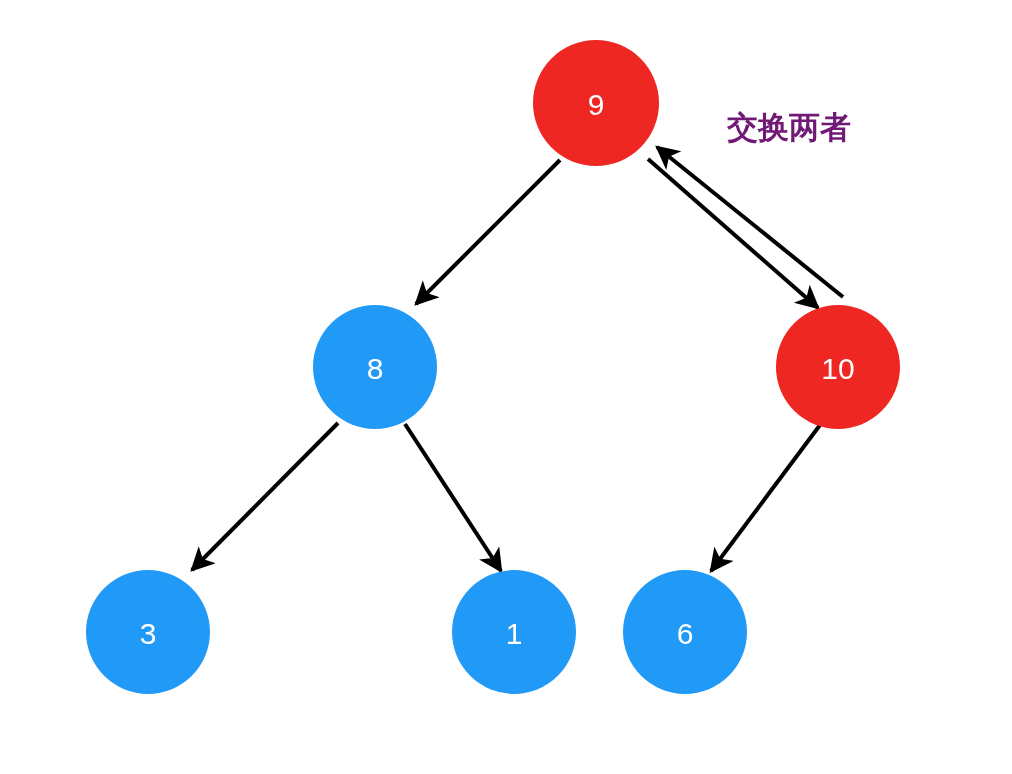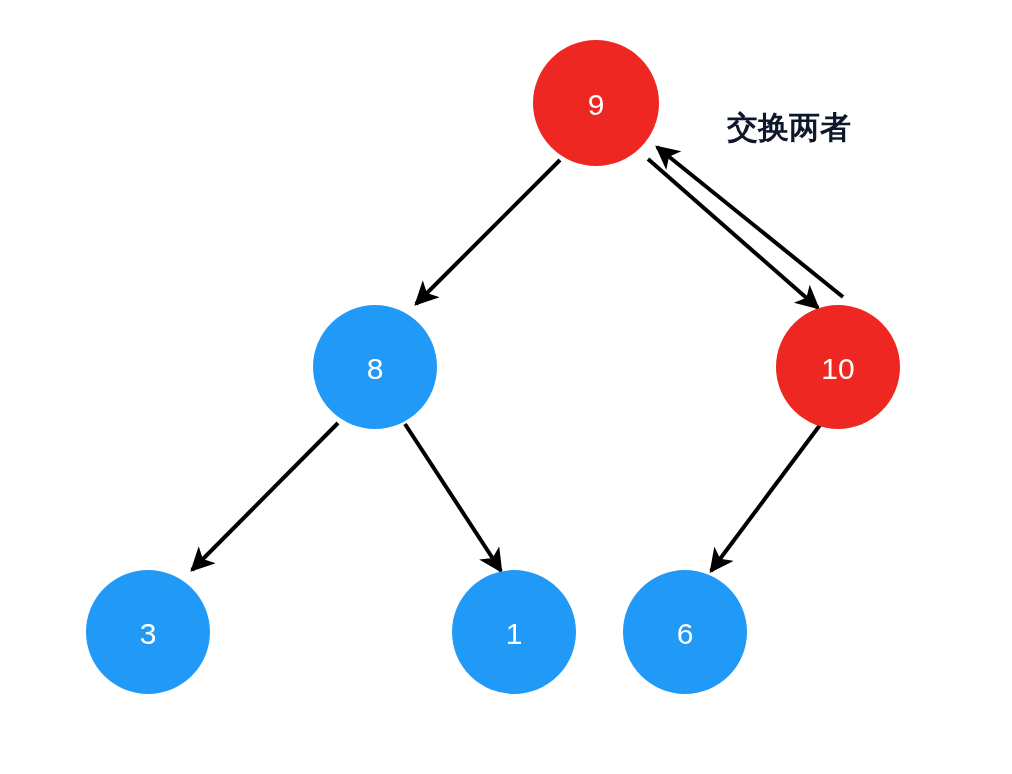--- a/index.html
+++ b/index.html
@@ -34,21 +34,21 @@
     font-weight: 400;
     text-anchor: middle;
     dominant-baseline: central;
     pointer-events: none;
   }
   .annotation-text {
     position: absolute;
     font-family: "Liberation Sans", "DejaVu Sans", sans-serif;
     font-size: 31px;
     font-weight: bold;
-    color: #0f172a;
+    color: #701a75;
     white-space: nowrap;
     letter-spacing: 0px;
     line-height: 1;
   }
 </style>
 </head>
 <body>
 
 <div id="canvas">
 

